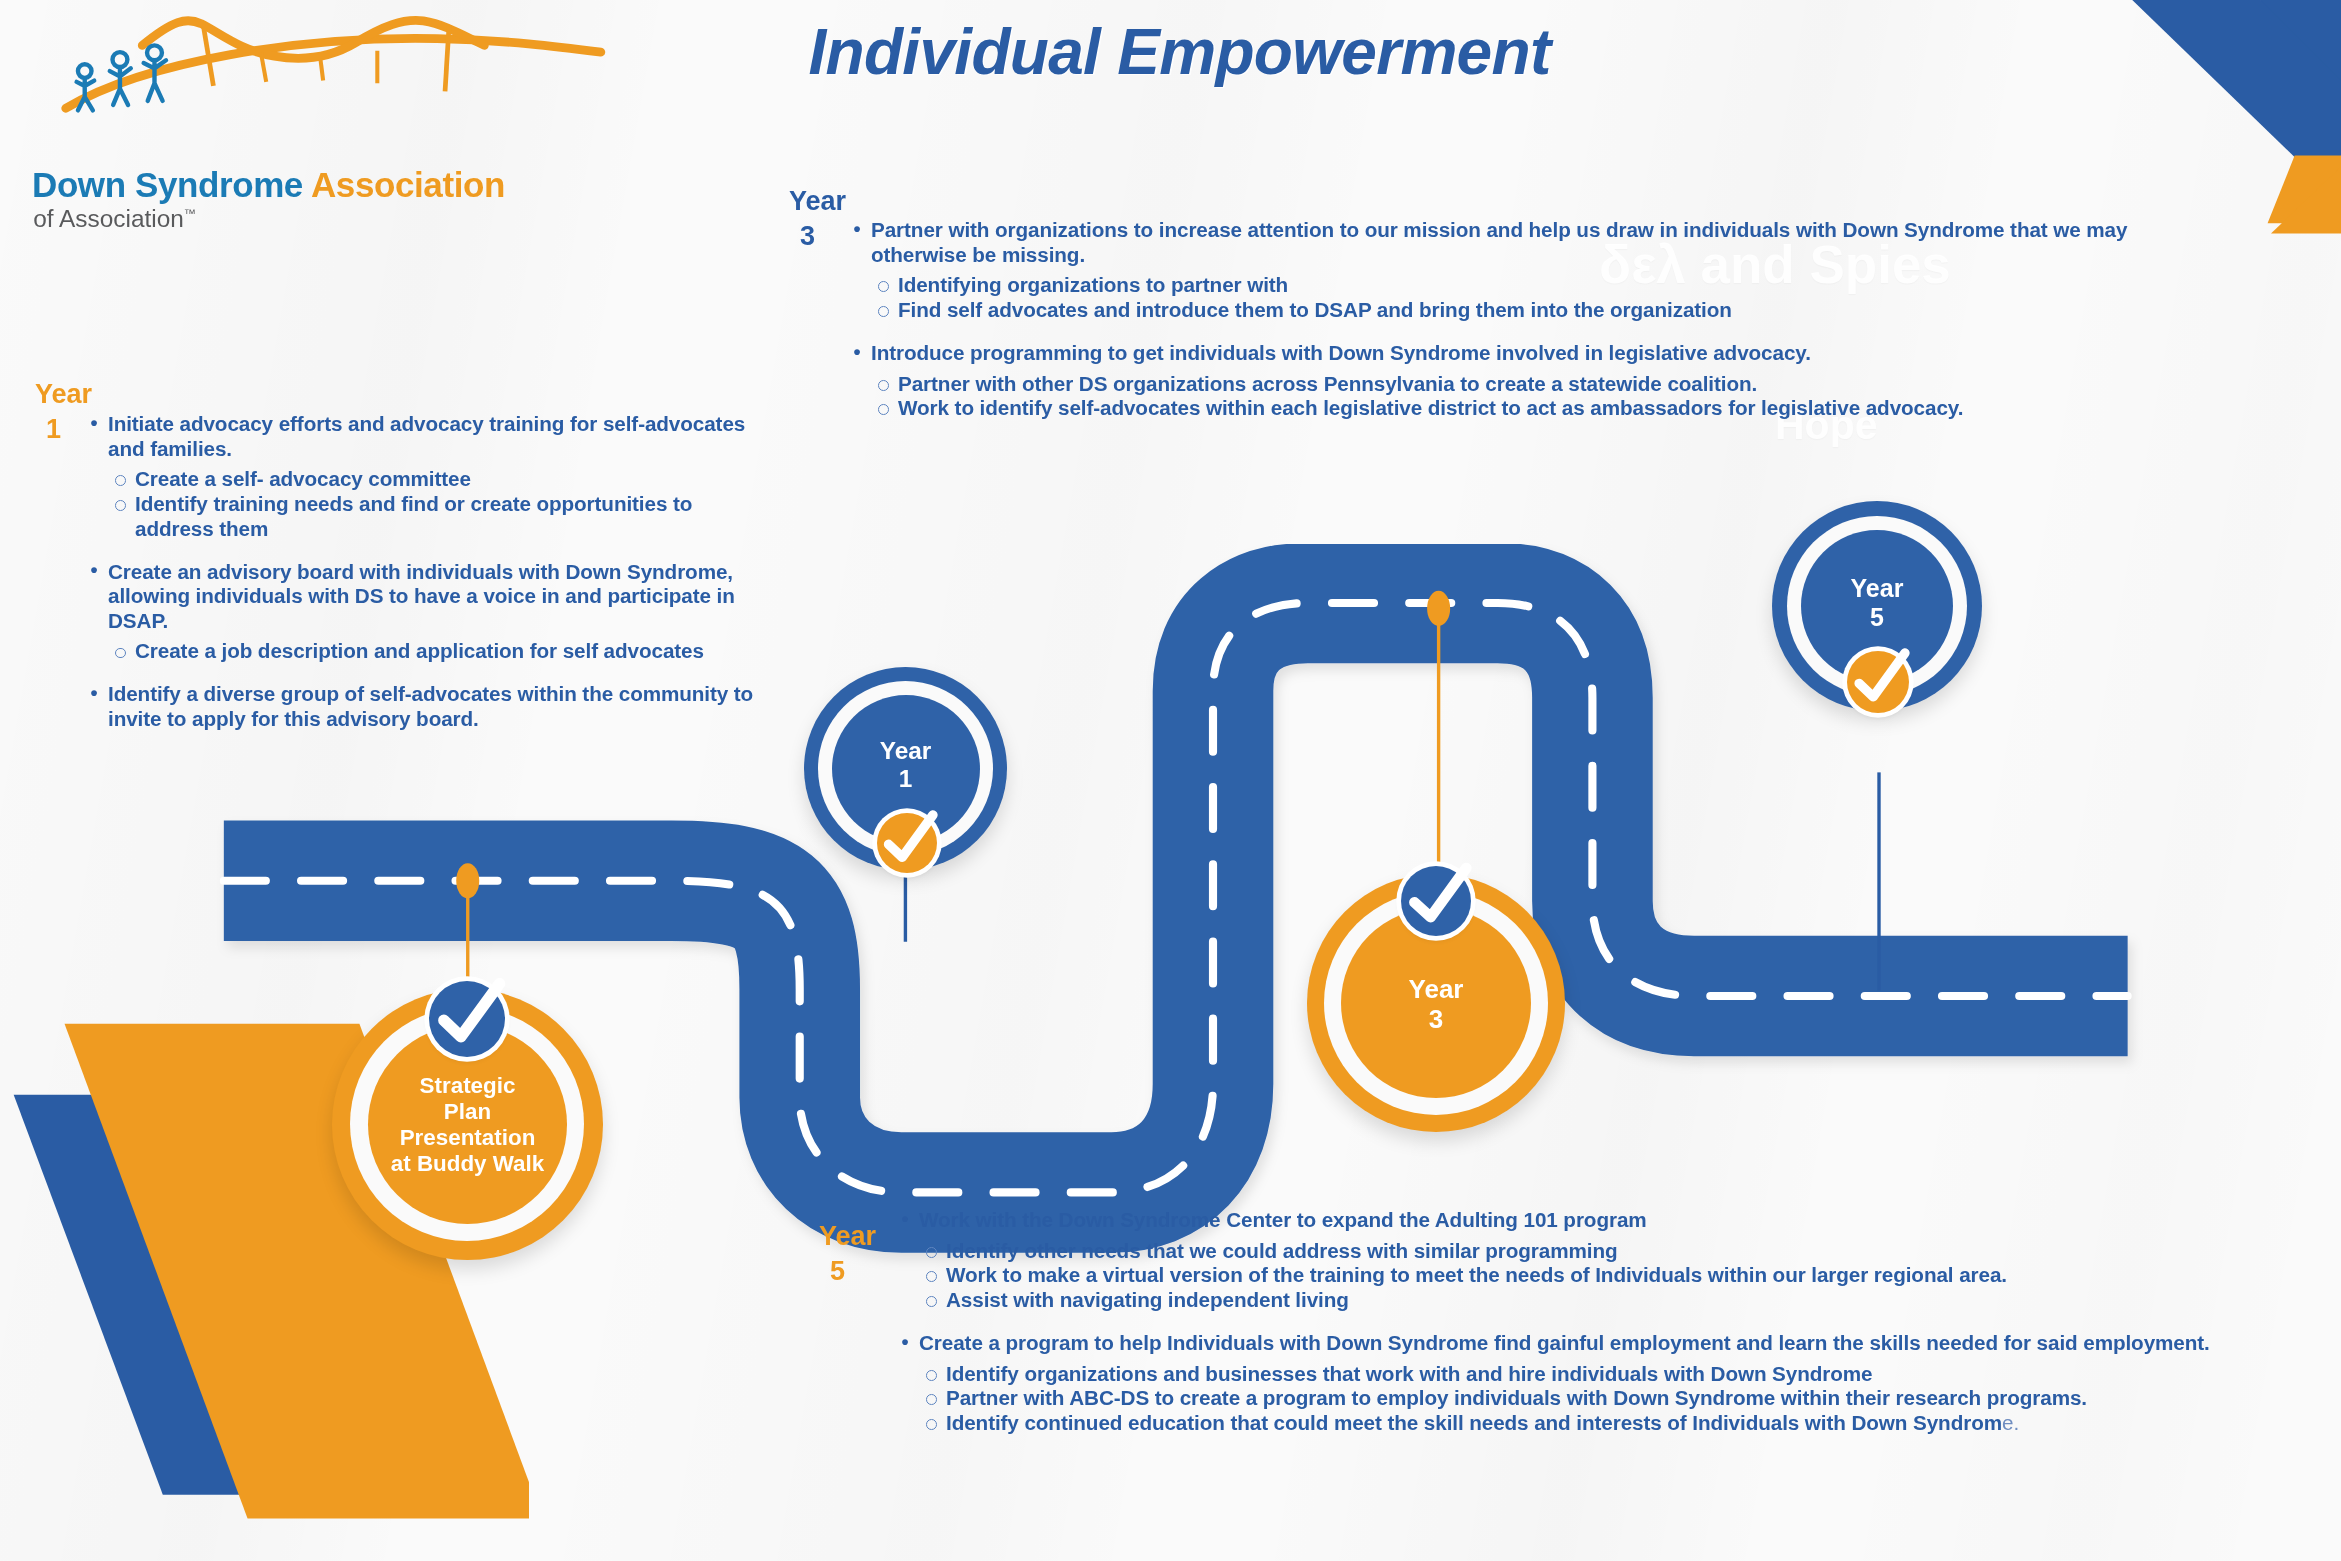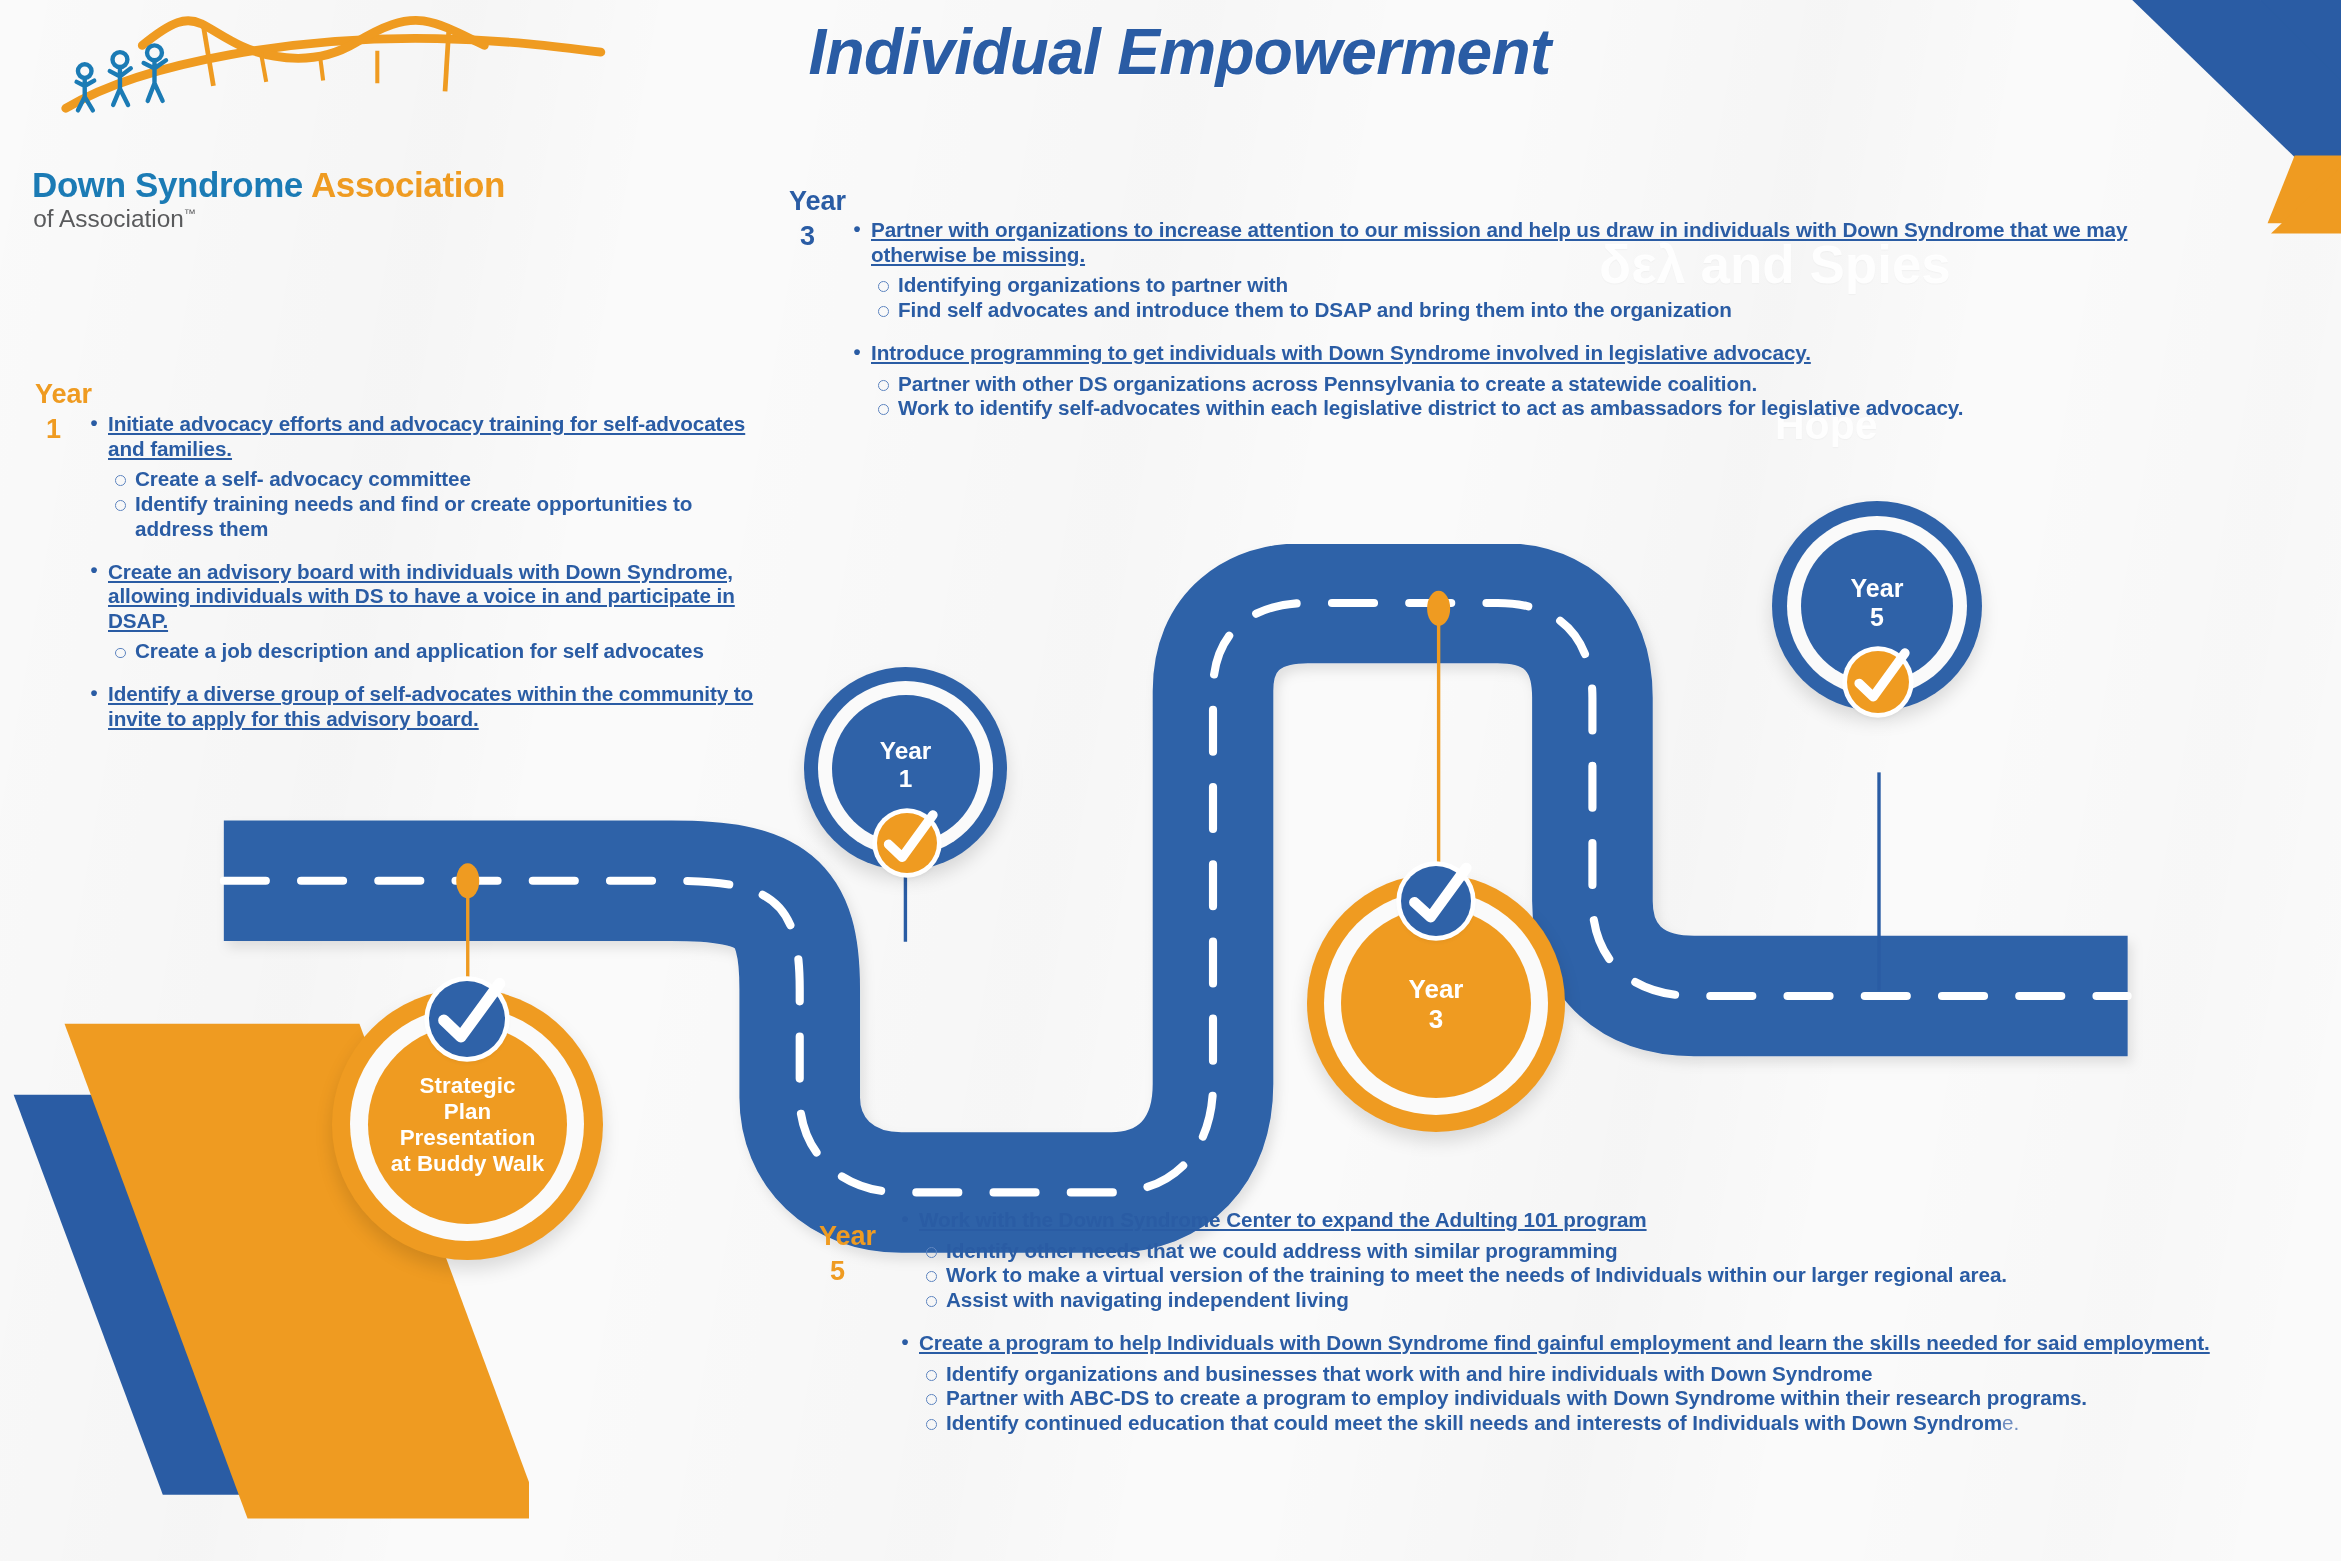--- a/index.html
+++ b/index.html
@@ -64,21 +64,21 @@
     position:absolute; font-weight:bold; line-height:1.0; z-index:5;
     color:#ef9b21; font-size:27px;
   }
   .yr-label.blue{ color:#2a5ca4; }
   .yr-label .num{ display:block; margin-top:8.1px; margin-left:11px; }
 
   .block{ position:absolute; z-index:5; color:#2a5ca4; }
   .block ul{ list-style:none; }
   .l1{
     font-size:20.7px; font-weight:bold; line-height:1.19; margin-bottom:6.1px;
-    padding-left:23px; position:relative; letter-spacing:-0.1px;text-decoration:underline;
+    padding-left:23px; position:relative; letter-spacing:-0.1px;
   }
   .l1:before{
     content:"•"; position:absolute; left:5.4px; top:-1.4px; font-size:20.3px;
   }
   .l2{
     font-size:20.7px; font-weight:bold; line-height:1.19;
     padding-left:50px; position:relative; letter-spacing:-0.1px;
   }
   .l2:before{
     content:""; position:absolute; left:30px; top:8.1px;

